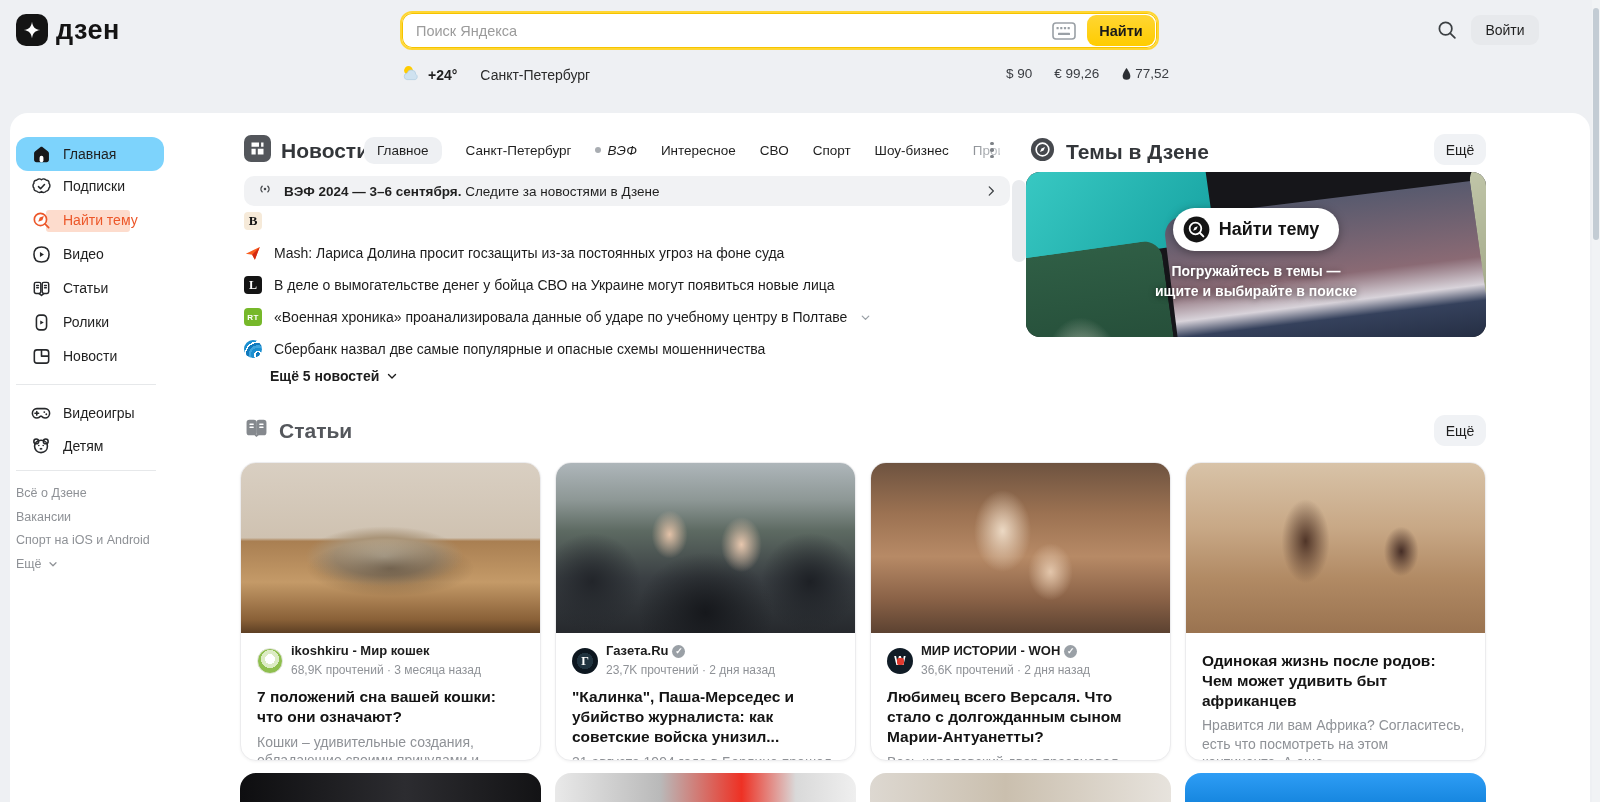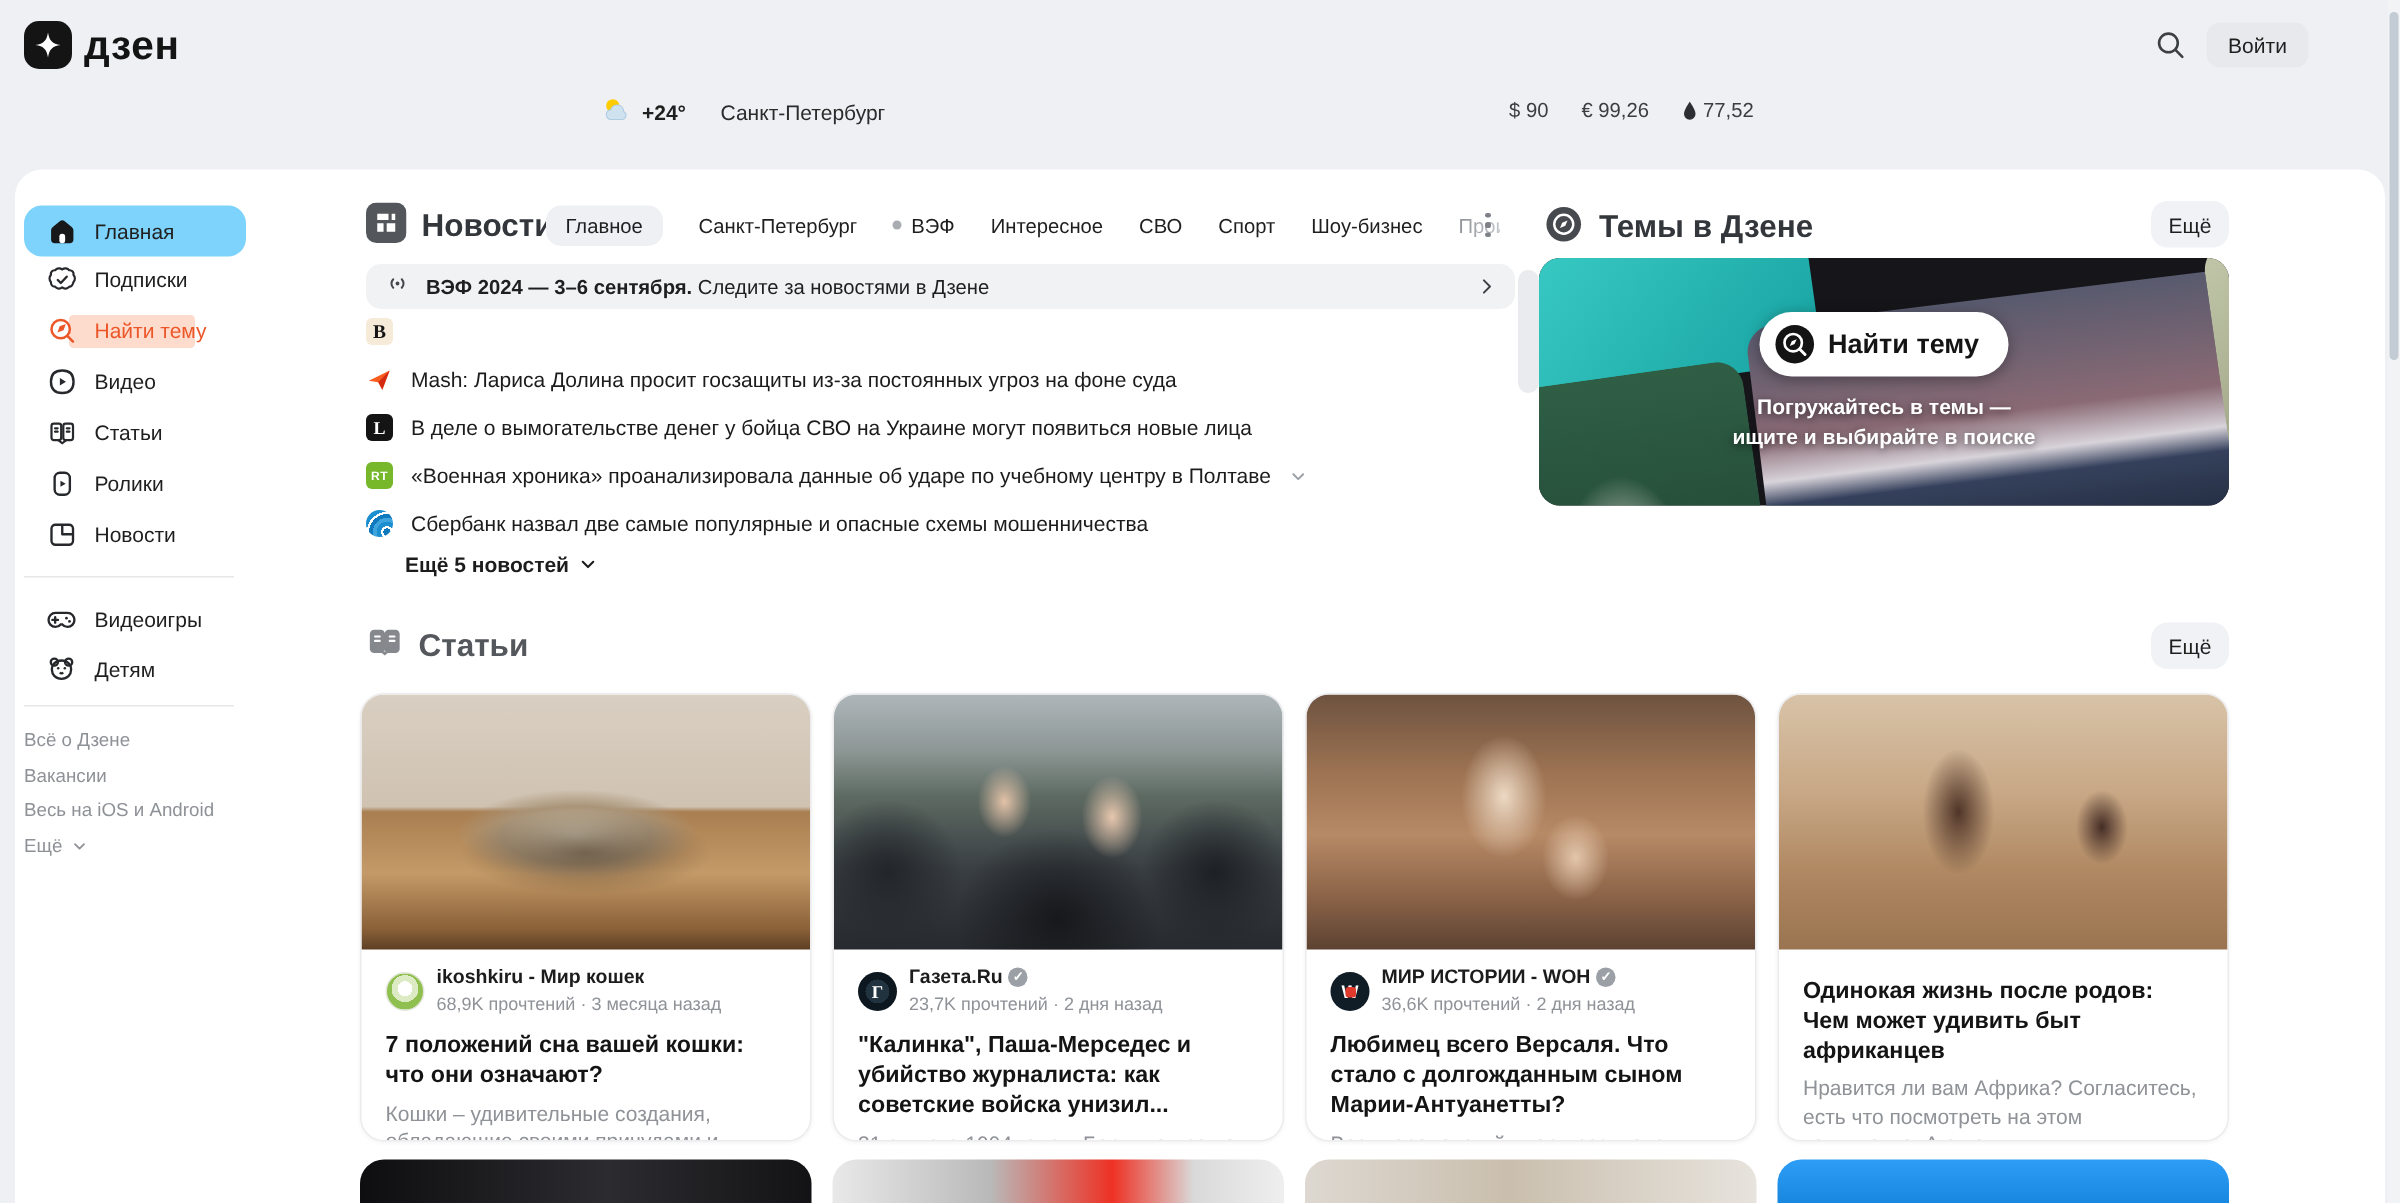--- a/index.html
+++ b/index.html
@@ -39,21 +39,21 @@
   .topic-hl { left:46px; top:210px; width:84px; height:22px; background:#fddccd; border-radius:3px; }
   .side-divider { left:16px; width:140px; height:1px; background:#e6e8ea; }
   .side-link { left:16px; width:170px; font-size:12.5px; color:#8e9196; cursor:pointer; display:flex; align-items:center; gap:5px; }
 
   
   .sec-title { font-size:21px; font-weight:bold; color:#33363a; }
   .news-head { left:244px; top:135px; display:flex; align-items:center; gap:10px; }
   .tabs { left:364px; top:135px; width:636px; height:30px; display:flex; align-items:center; gap:24px; overflow:hidden; }
   .tab { font-size:13.5px; color:#1f1f1f; white-space:nowrap; cursor:pointer; }
   .tab.active { background:#eef0f3; border-radius:10px; padding:6px 13px; }
-  .tab.with-dot { display:flex; align-items:center; gap:6px; }
+  .tab.with-dot { display:flex; align-items:center; gap:6px;font-style:italic; }
   .tab .tdot { width:6px; height:6px; border-radius:50%; background:#a9adb2; }
   .tab.fade { background:linear-gradient(90deg,#8d9196 0%,#c6c9cd 60%,rgba(255,255,255,0) 100%); -webkit-background-clip:text; background-clip:text; color:transparent; }
   .kebab { left:984px; top:139px; width:16px; height:22px; display:flex; flex-direction:column; align-items:center; justify-content:center; gap:3px; cursor:pointer; }
   .kebab i { width:3.5px; height:3.5px; border-radius:50%; background:#7e8287; }
 
   .ticker { left:244px; top:176px; width:766px; height:30px; background:#f1f2f4; border-radius:10px; display:flex; align-items:center; padding:0 12px; gap:10px; cursor:pointer; }
   .ticker-text { font-size:13.5px; color:#1f1f1f; flex:1; white-space:nowrap; overflow:hidden; }
   .ticker-text b { font-weight:bold; }
 
   .news-row { left:244px; width:770px; height:26px; display:flex; align-items:center; gap:12px; cursor:pointer; }
@@ -134,20 +134,36 @@
 
   <div class="abs logo">
     <span class="logo-badge">
       <svg width="20" height="20" viewBox="0 0 24 24">
           <path d="M12 2c1 6.5 3.5 9 10 10-6.5 1-9 3.5-10 10-1-6.5-3.5-9-10-10 6.5-1 9-3.5 10-10z" fill="#fff"></path>
         </svg>
     </span>
     <span class="logo-text">дзен</span>
   </div>
 
+  <div class="abs searchbar">
+    <input class="search-input" placeholder="Поиск Яндекса" style="">
+    <span class="kbd-btn">
+      <svg width="24" height="18" viewBox="0 0 24 18">
+          <rect x="1" y="1" width="22" height="16" rx="3" fill="#fff" stroke="#9aa0a6" stroke-width="1.6"></rect>
+          <g fill="#9aa0a6">
+            <rect x="4.5" y="5" width="2.2" height="2.2" rx=".5"></rect>
+            <rect x="8.2" y="5" width="2.2" height="2.2" rx=".5"></rect>
+            <rect x="11.9" y="5" width="2.2" height="2.2" rx=".5"></rect>
+            <rect x="15.6" y="5" width="2.2" height="2.2" rx=".5"></rect>
+            <rect x="6" y="10.8" width="12" height="2.2" rx=".6"></rect>
+          </g>
+        </svg>
+    </span>
+    <span class="find-btn">Найти</span>
+  </div>
 
   <span class="abs glass-btn">
     <svg width="22" height="22" viewBox="0 0 24 24" fill="none" stroke="#3c4043" stroke-width="1.9" stroke-linecap="round">
         <circle cx="10.5" cy="10.5" r="6.8"></circle>
         <path d="M15.6 15.6L20.6 20.6"></path>
       </svg>
   </span>
   <span class="abs login-btn">Войти</span>
 
   <div class="abs weather">
@@ -266,21 +282,21 @@
           <path d="M10.8 14.6c.7.8 1.7.8 2.4 0"></path>
         </svg>
       </span>
     <span class="slabel">Детям</span>
   </div>
 
   <div class="abs side-divider" style="top:470px"></div>
 
   <div class="abs side-link" style="top:486px">Всё о Дзене</div>
   <div class="abs side-link" style="top:510px">Вакансии</div>
-  <div class="abs side-link" style="top:533px">Весь на iOS и Android</div>
+  <div class="abs side-link" style="top:533px">Спорт на iOS и Android</div>
   <div class="abs side-link" style="top:557px">
     <span>Ещё</span>
     <svg width="12" height="12" viewBox="0 0 24 24" fill="none" stroke="#8e9196" stroke-width="2.4" stroke-linecap="round" stroke-linejoin="round">
         <path d="M6 9.5l6 6 6-6"></path>
       </svg>
   </div>
 
   <div class="abs news-head">
     <span><svg width="27" height="27" viewBox="0 0 27 27">
           <rect width="27" height="27" rx="7" fill="#53565b"></rect>

